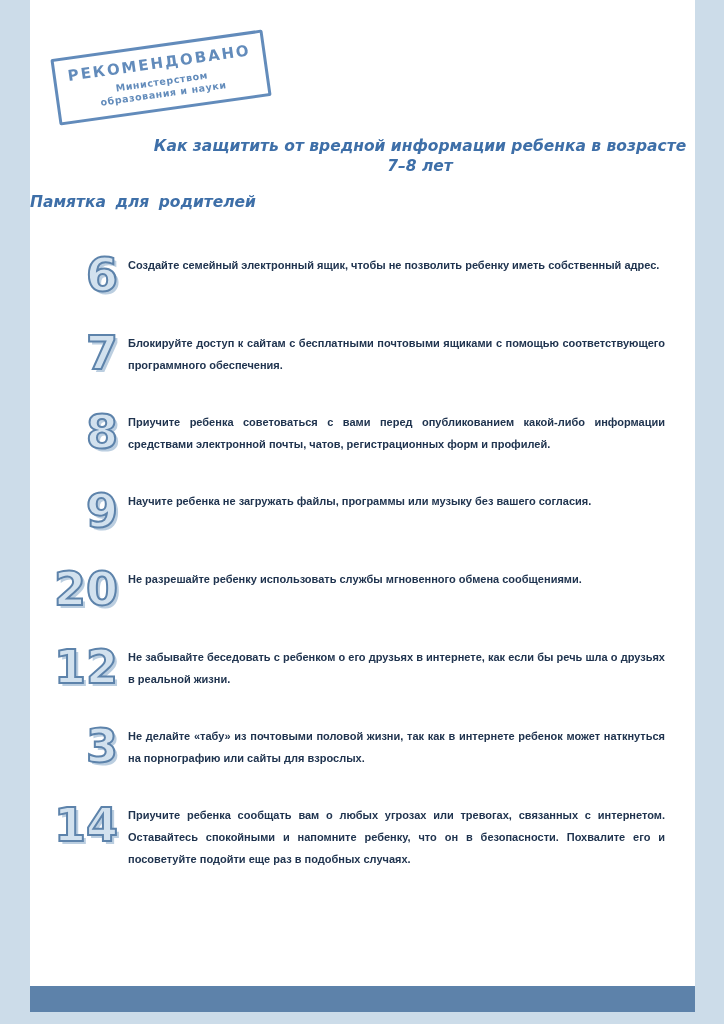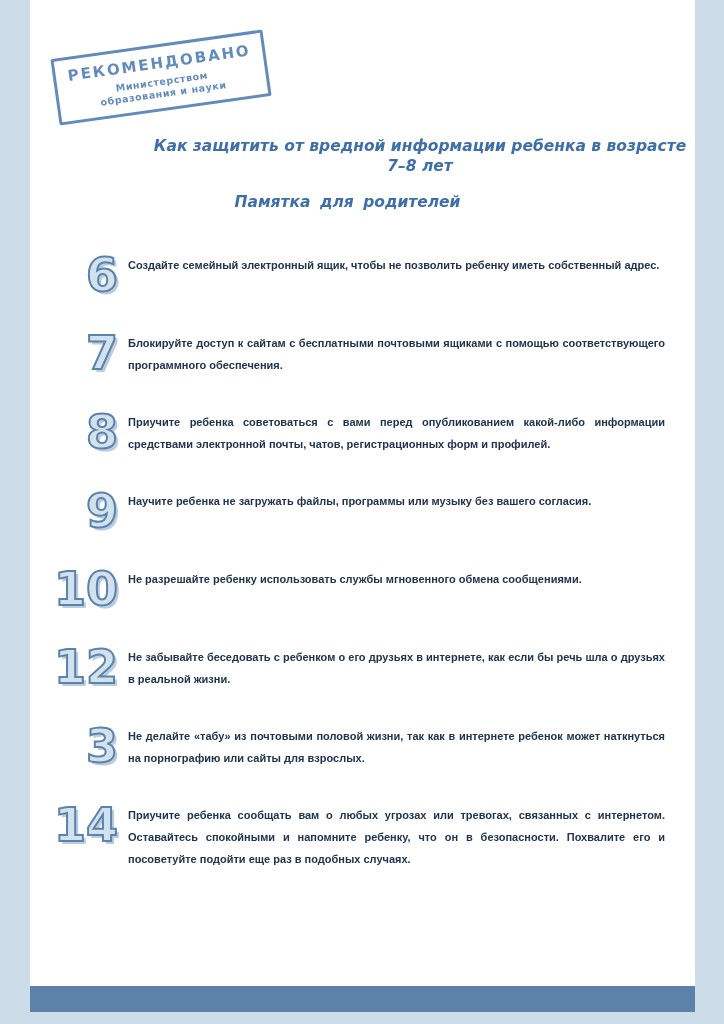--- a/index.html
+++ b/index.html
@@ -58,21 +58,21 @@
     color: #3e6fa8;
     font-style: italic;
     font-weight: bold;
     font-size: 15.5px;
     line-height: 20px;
     font-family: "DejaVu Sans", sans-serif;
   }
   .subtitle {
     margin-top: 17px;
     padding-right: 30px;
-    text-align: center;
+    text-align: left;
     color: #3e6fa8;
     font-style: italic;
     font-weight: bold;
     font-size: 15.5px;
     word-spacing: 4px;
     font-family: "DejaVu Sans", sans-serif;
   }
   
   .items {
     margin-top: 42px;
@@ -147,21 +147,21 @@
       <div class="num">8</div>
       <div class="txt">Приучите ребенка советоваться с вами перед опубликованием какой-либо информации средствами электронной почты, чатов, регистрационных форм и профилей.</div>
     </div>
 
     <div class="item">
       <div class="num">9</div>
       <div class="txt">Научите ребенка не загружать файлы, программы или музыку без вашего согласия.</div>
     </div>
 
     <div class="item">
-      <div class="num">10</div>
+      <div class="num">20</div>
       <div class="txt">Не разрешайте ребенку использовать службы мгновенного обмена сообщениями.</div>
     </div>
 
 
     <div class="item">
       <div class="num">12</div>
       <div class="txt">Не забывайте беседовать с ребенком о его друзьях в интернете, как если бы речь шла о друзьях в реальной жизни.</div>
     </div>
 
     <div class="item">

